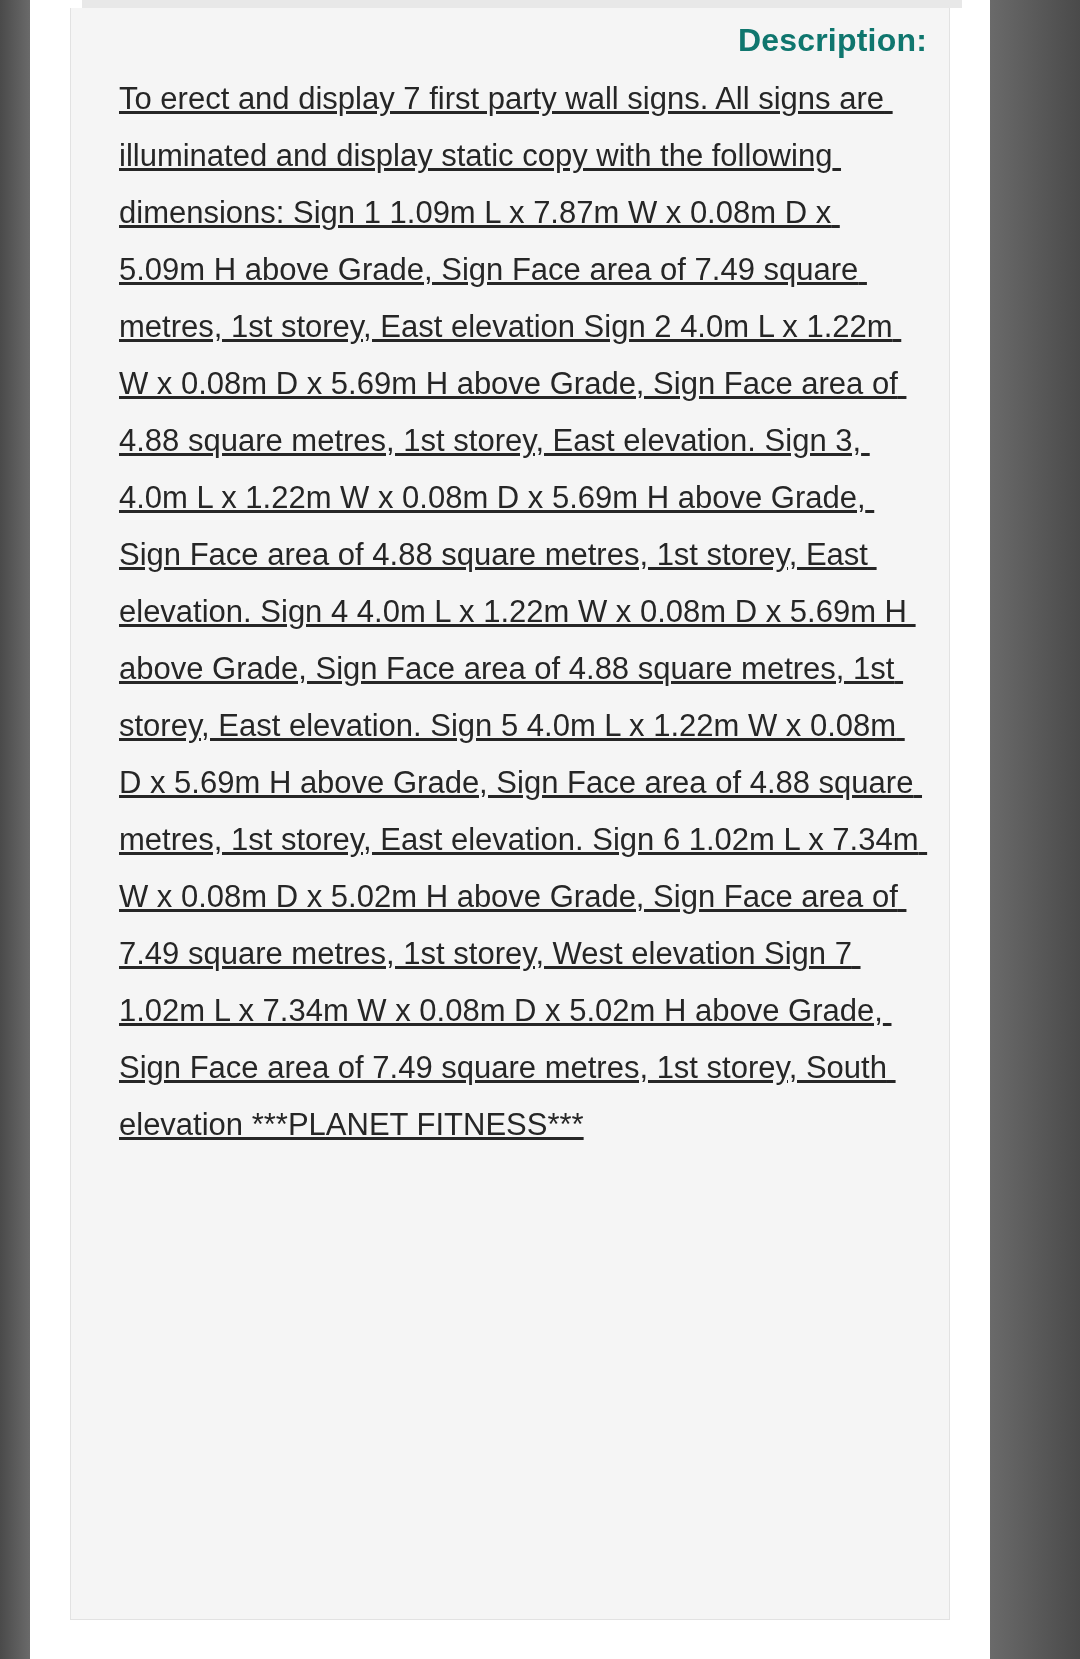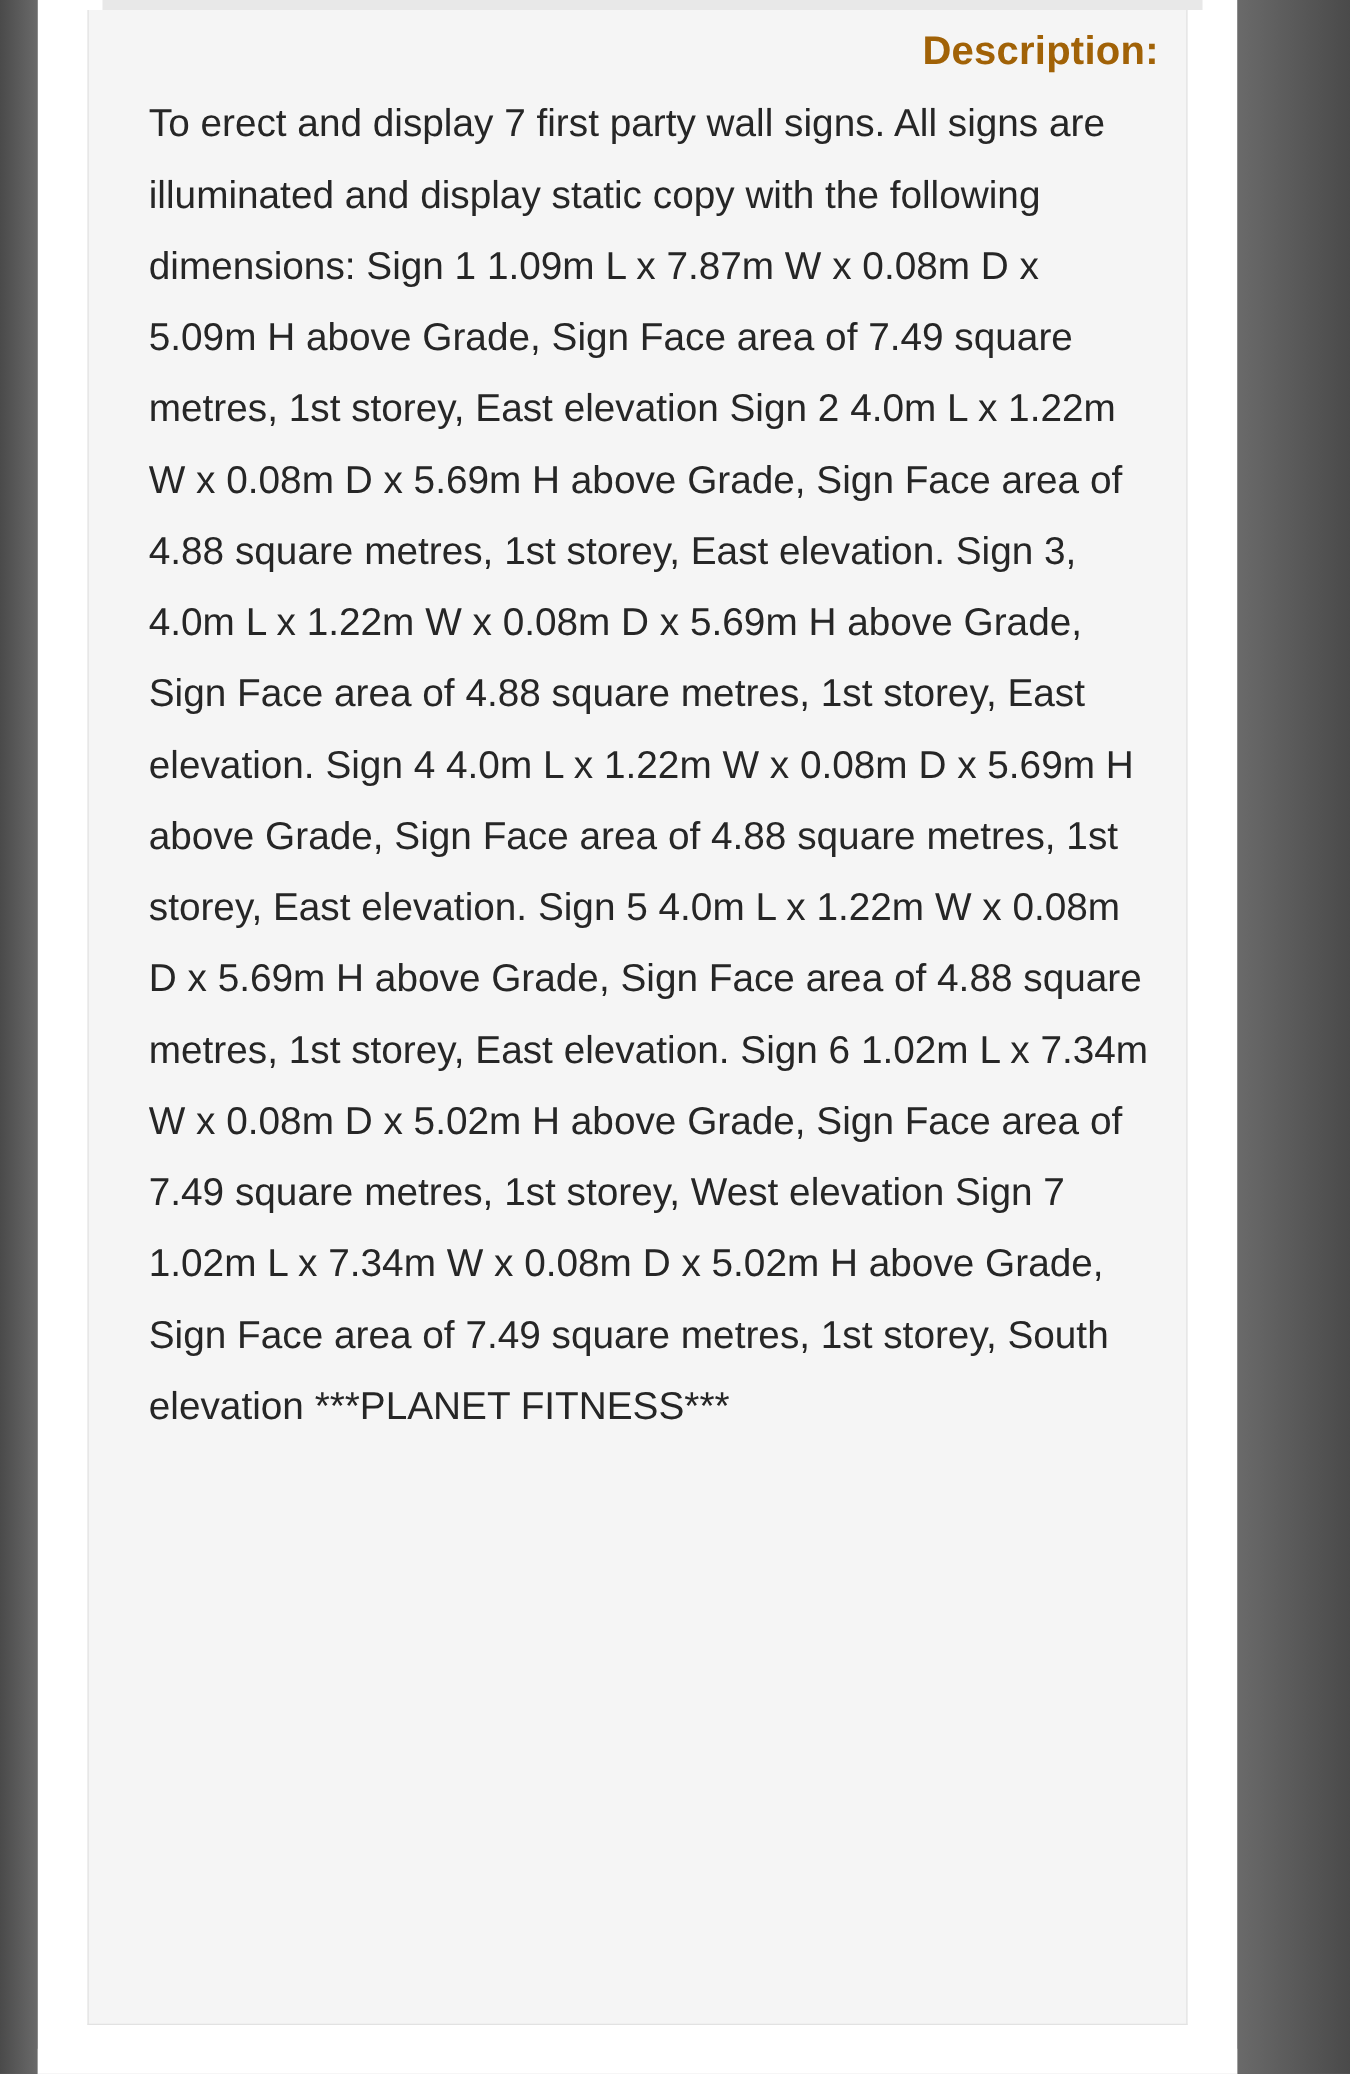--- a/index.html
+++ b/index.html
@@ -55,34 +55,35 @@
     border-top: none;
     box-sizing: border-box;
   }
 
   .desc-label {
     position: absolute;
     right: 22px;
     top: 14px;
     font-size: 32px;
     font-weight: bold;
-    color: #a16207;
+    color: #0f766e;
     letter-spacing: 0.2px;
   }
 
   .desc-body {
     position: absolute;
     left: 48px;
     top: 62px;
     width: 800px;
     font-size: 31px;
     line-height: 57px;
     color: #262626;
     white-space: pre-wrap;
     word-wrap: break-word;
+    text-decoration: underline;
   }
 
   
   .edge-left {
     position: absolute;
     left: 0;
     top: 0;
     width: 30px;
     height: 1659px;
     background: linear-gradient(to right, #4a4a4a, #6a6a6a);

